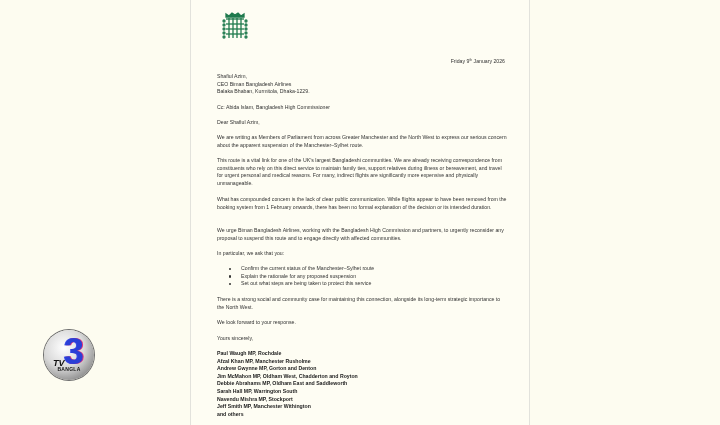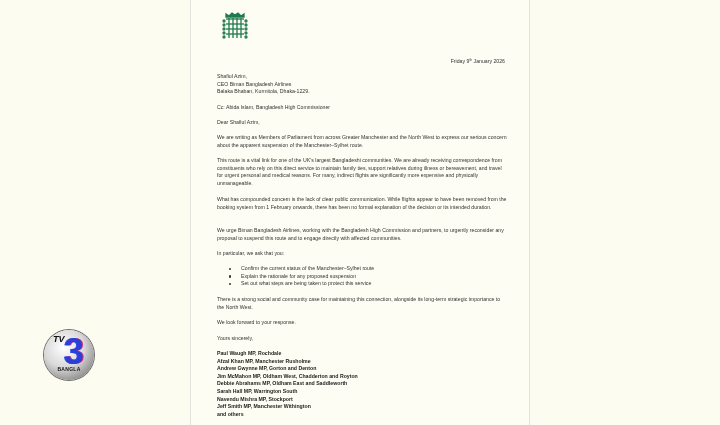--- a/index.html
+++ b/index.html
@@ -33,21 +33,21 @@
       width: 2.4px; height: 2.4px; border-radius: 50%; background: #333;
     }
     .sig { font-weight: bold; color: #222; }
     .logo {
       position: absolute; left: 44px; top: 330px; width: 50px; height: 50px;
       border-radius: 50%;
       background: radial-gradient(circle at 40% 35%, #ffffff 0%, #d9d9d9 45%, #8a8a8a 80%, #555 100%);
       box-shadow: 0 0 0 1px #6d6d6d;
     }
     .logo-tv {
-      position: absolute; left: 9px; top: 4px; font-size: 9px; font-weight: bold;
+      position: absolute; left: 9px; top: 28px; font-size: 9px; font-weight: bold;
       font-style: italic; color: #111; font-family: "Liberation Sans", sans-serif;
     }
     .logo-3 {
       position: absolute; left: 20px; top: 2px; font-size: 36px; font-weight: bold;
       color: #2b3fd6; font-family: "Liberation Sans", sans-serif; line-height: 40px;
       text-shadow: 1px 0 0 #e0357a, -1px 0 0 #3a4de8;
     }
     .logo-bangla {
       position: absolute; left: 0; width: 50px; top: 36px; text-align: center;
       font-size: 5px; font-weight: bold; color: #111; letter-spacing: 0.3px;

